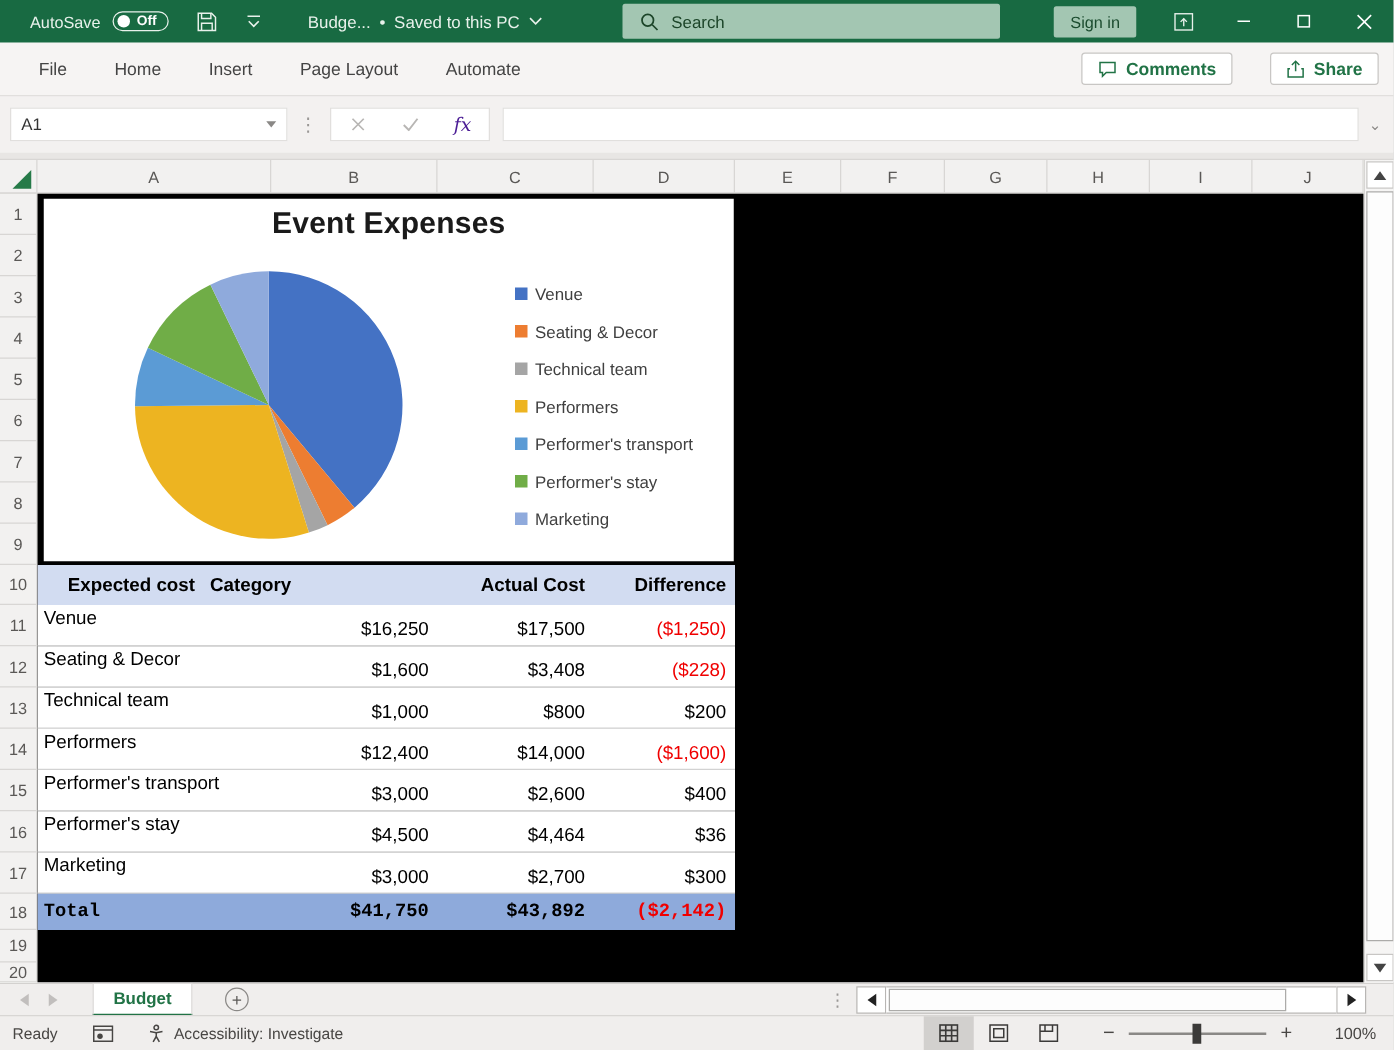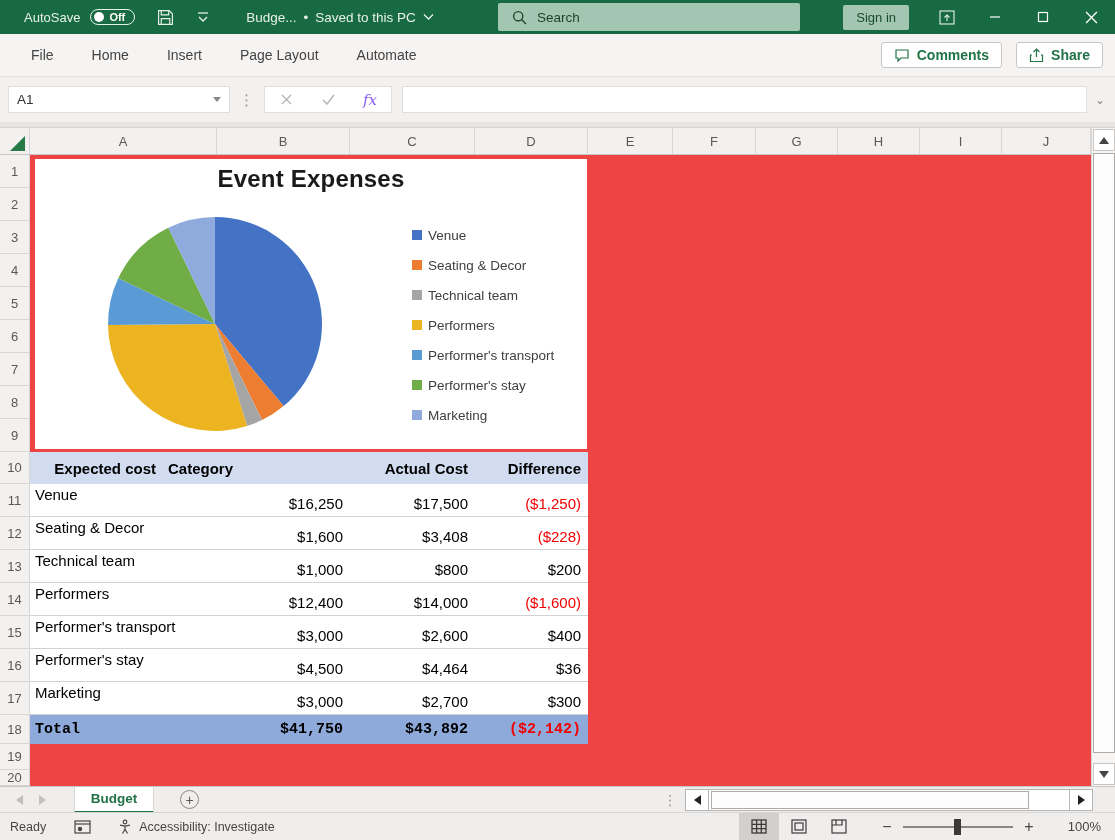--- a/index.html
+++ b/index.html
@@ -17,48 +17,48 @@
   .tb-doc { margin-left:36px; font-size:13.5px; color:#E8F1EB; display:flex; align-items:center; gap:7px; cursor:pointer; }
   .tb-search { position:absolute; left:498px; top:3px; width:302px; height:28px; background:#A3C6B2; border-radius:2px;
                display:flex; align-items:center; gap:10px; padding-left:14px; color:#1C4529; font-size:13.5px; cursor:text; }
   .tb-right { position:absolute; right:0; top:0; height:34px; display:flex; align-items:center; }
   .tb-signin { background:#A3C6B2; color:#1A4B2E; font-size:13px; padding:5px 13px; border-radius:2px; margin-right:14px; cursor:pointer; }
   .tb-btn { width:48px; height:34px; display:flex; align-items:center; justify-content:center; cursor:pointer; }
 
   
   .menubar { height:42px; background:#F6F4F3; display:flex; align-items:center; padding-left:12px; flex:0 0 auto; }
   .mtab { font-size:14px; color:#444; padding:9px 19px; cursor:pointer; }
-  .mb-right { margin-left:auto; display:flex; align-items:center; gap:14px; padding-right:12px; }
+  .mb-right { margin-left:auto; display:flex; align-items:center; gap:30px; padding-right:12px; }
   .mb-btn { display:flex; align-items:center; gap:7px; border:1px solid #C8C6C4; border-radius:3px; background:#fff;
             color:#217346; font-size:14px; font-weight:600; padding:4px 12px; cursor:pointer; }
 
   
   .formulabar { height:46px; background:#F3F1F0; border-top:1px solid #E1DFDD; display:flex; align-items:center; padding:0 10px 0 8px; flex:0 0 auto; }
   .namebox { width:222px; height:27px; background:#fff; border:1px solid #E1DFDD; display:flex; align-items:center; padding:0 8px; font-size:13.5px; color:#333; cursor:pointer; }
   .nb-arrow { margin-left:auto; width:0; height:0; border-left:4px solid transparent; border-right:4px solid transparent; border-top:5px solid #8A8886; }
   .fb-dots { color:#9A9896; font-size:15px; margin:0 9px; letter-spacing:1px; }
   .fb-btns { height:27px; background:#fff; border:1px solid #E1DFDD; display:flex; align-items:center; }
   .fb-btn { width:42px; height:25px; display:flex; align-items:center; justify-content:center; color:#A8A6A4; font-size:14px; cursor:pointer; }
-  .fb-fx { font-family:"DejaVu Serif", serif; font-style:italic; color:#8b5cf6; font-size:15px;text-align:center; }
+  .fb-fx { font-family:"DejaVu Serif", serif; font-style:italic; color:#4c1d95; font-size:15px;text-align:center; }
   .fb-input { flex:1; height:27px; background:#fff; border:1px solid #E1DFDD; margin-left:10px; font-size:13px; padding:4px 8px; color:#222; }
   .fb-expand { margin-left:8px; color:#8A8886; font-size:12px; cursor:pointer; }
   .ribbon-gap { height:6px; background:#E8E6E4; border-bottom:1px solid #D8D6D4; flex:0 0 auto; }
 
   
   .grid { height:658px; position:relative; background:#fff; flex:0 0 auto; overflow:hidden; }
   .grid-left { position:absolute; left:0; top:0; width:1091px; height:658px; }
   .colhdr-row { height:27px; display:flex; background:#F2F1F0; border-bottom:1px solid #C9C7C5; }
   .corner { width:30px; height:26px; border-right:1px solid #D8D6D4; position:relative; cursor:pointer; }
   .corner-tri { position:absolute; right:4px; bottom:3px; width:0; height:0; border-left:15px solid transparent; border-bottom:15px solid #267A48; }
   .col-h { height:26px; border-right:1px solid #D8D6D4; display:flex; align-items:center; justify-content:center;
            font-size:13px; color:#5A5856; cursor:pointer; }
   .grid-body { display:flex; height:631px; }
   .rowhdrs { width:30px; background:#F2F1F0; border-right:1px solid #D8D6D4; display:flex; flex-direction:column; }
   .row-h { border-bottom:1px solid #D8D6D4; display:flex; align-items:center; justify-content:center; font-size:13px; color:#5A5856; cursor:pointer; }
-  .cells { flex:1; position:relative; background:#ef4444; overflow:hidden;padding-left:16px; }
+  .cells { flex:1; position:relative; background:#000000; overflow:hidden;padding-left:16px; }
 
   
   .chart { position:absolute; left:5px; top:4px; width:552px; height:290px; background:#fff; }
   .chart-title { position:absolute; top:6px; left:0; width:100%; text-align:center; font-size:24px; font-weight:bold; color:#1a1a1a; letter-spacing:0.2px; }
   .pie-svg { position:absolute; left:70px; top:55px; }
   .legend { position:absolute; left:377px; top:61px; }
   .legend-item { height:30px; display:flex; align-items:center; gap:6px; }
   .legend-swatch { width:10px; height:10px; flex:0 0 auto; }
   .legend-label { font-size:13.5px; color:#404040; white-space:nowrap; }
 

